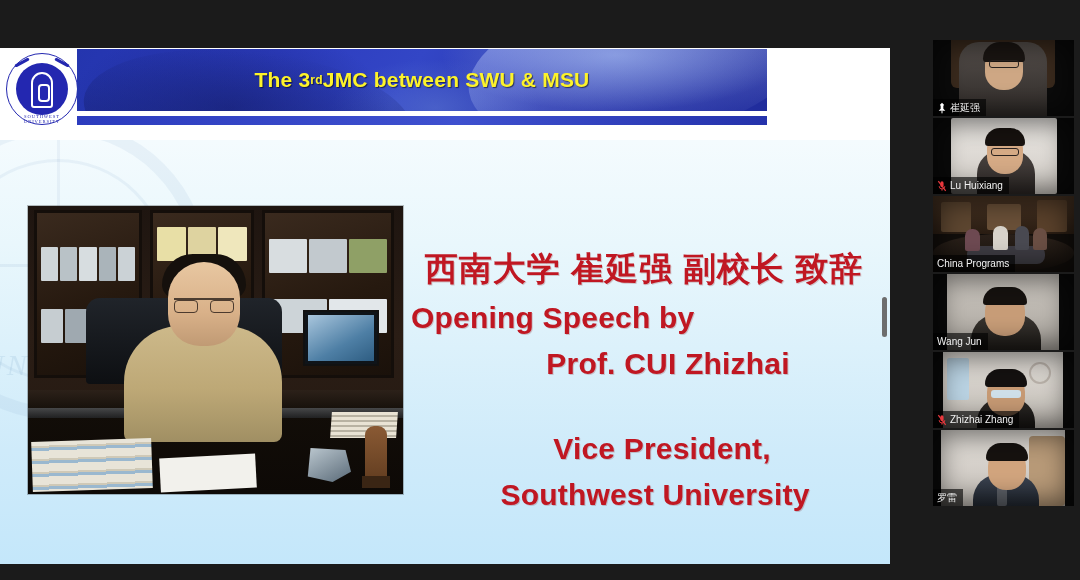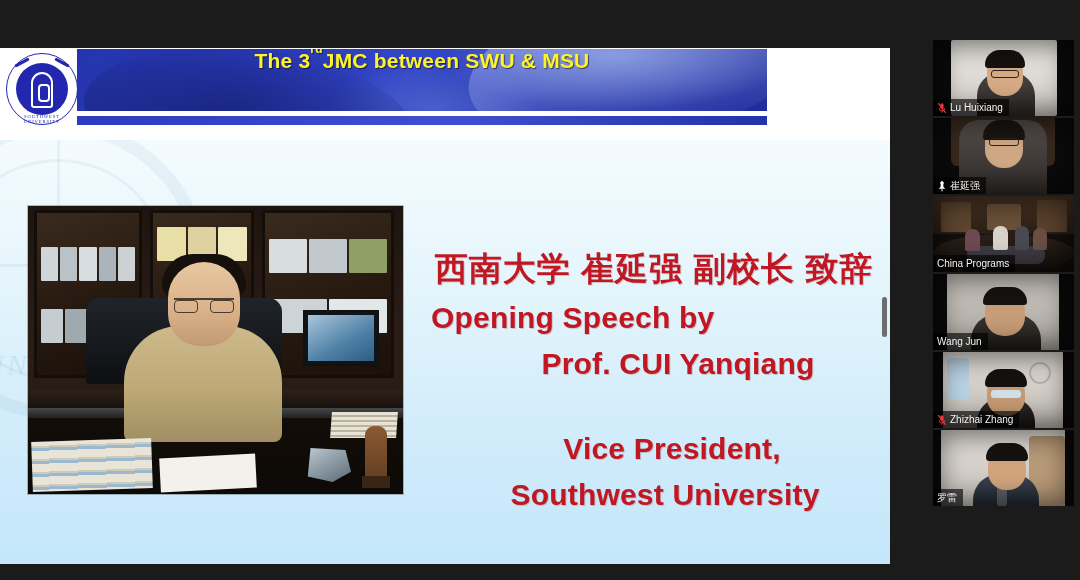--- a/index.html
+++ b/index.html
@@ -138,21 +138,21 @@
     background: linear-gradient(0deg, rgba(18,26,96,.6), rgba(18,26,96,0));
     transform: rotate(6deg);
   }
   .banner-title {
     position: absolute;
     left: 0;
     top: 0;
     width: 690px;
     height: 62px;
     display: flex;
-    align-items: flex-start;
+    align-items: center;
     justify-content: center;
     color: #fdf32a;
     font-size: 21px;
     font-weight: bold;
     letter-spacing: .2px;
     text-shadow: 1px 1px 1px rgba(0,0,0,.55);
     white-space: nowrap;
   }
   .banner-title sup {
     font-size: 12px;
@@ -433,21 +433,20 @@
   
   .slide-text {
     position: absolute;
     left: 405px;
     top: 200px;
     width: 478px;
     text-align: center;
     color: #c01722;
     font-weight: bold;
     text-shadow: 1px 1px 0 rgba(120,0,0,.2);
-    padding-left: 20px;
   }
   .line-cn {
     font-size: 33px;
     line-height: 1.25;
     letter-spacing: 1px;
     white-space: nowrap;
     margin-bottom: 6px;
   }
   .line-en {
     font-size: 30px;
@@ -607,66 +606,66 @@
         <div class="ph-papers"></div>
         <div class="ph-stack"></div>
         <div class="ph-sheet"></div>
         <div class="ph-crystal"></div>
         <div class="ph-statue"></div>
       </div>
 
       <div class="slide-text">
         <div class="line-cn">西南大学 崔延强 副校长 致辞</div>
         <div class="line-en l1">Opening Speech by</div>
-        <div class="line-en l2">Prof. CUI Yanqiang</div>
+        <div class="line-en l2">Prof. CUI Zhizhai</div>
         <div class="line-en l3">Vice President,</div>
         <div class="line-en l4">Southwest University</div>
       </div>
     </div>
 
     <div class="share-divider-handle"></div>
   </div>
 
   <div id="filmstrip">
+
+    <div class="tile active">
+      <div class="tile-video sc" style="background:#0b0b0b;">
+        <span class="blob" style="left:18px; top:-10px; width:104px; height:58px; background:#3a2a1d; border-radius:6px;"></span>
+        <span class="blob" style="left:26px; top:2px; width:88px; height:74px; background:linear-gradient(180deg,#56504c,#2f2b28); border-radius:20px 20px 0 0;"></span>
+        <span class="blob" style="left:52px; top:6px; width:38px; height:44px; background:#cfa885; border-radius:18px;"></span>
+        <span class="blob" style="left:50px; top:2px; width:42px; height:20px; background:#1a1512; border-radius:20px 20px 4px 4px;"></span>
+        <span class="blob" style="left:56px; top:20px; width:30px; height:8px; border:1.4px solid #2a2320; border-radius:3px; background:transparent;"></span>
+        <span class="vign"></span>
+      </div>
+      <div class="tile-label">
+        <svg class="ic" viewBox="0 0 12 14" aria-hidden="true">
+          <path d="M6 0.8 L8.6 3.4 L7.6 4.4 L7.6 8 L10 10.2 L2 10.2 L4.4 8 L4.4 4.4 L3.4 3.4 Z" fill="#ffffff"></path>
+          <rect x="5.4" y="10.2" width="1.2" height="3.2" fill="#ffffff"></rect>
+        </svg>
+        <span>崔延强</span>
+      </div>
+    </div>
 
     <div class="tile">
       <div class="tile-video sc" style="background:#0a0a0a;">
         <span class="blob" style="left:18px; top:0; width:106px; height:76px; background:linear-gradient(180deg,#efece8,#cdc8c2); border-radius:2px;"></span>
         <span class="blob" style="left:44px; top:32px; width:58px; height:46px; background:linear-gradient(180deg,#4b4542,#2a2523); border-radius:24px 24px 0 0;"></span>
         <span class="blob" style="left:54px; top:14px; width:36px; height:42px; background:#d6ab86; border-radius:17px;"></span>
         <span class="blob" style="left:52px; top:10px; width:40px; height:18px; background:#17120f; border-radius:18px 18px 4px 4px;"></span>
         <span class="blob" style="left:58px; top:30px; width:28px; height:8px; border:1.4px solid #2a2320; border-radius:3px; background:transparent;"></span>
         <span class="vign"></span>
       </div>
       <div class="tile-label">
         <svg class="ic" viewBox="0 0 12 14" aria-hidden="true">
           <rect x="4.1" y="1.4" width="3.8" height="7" rx="1.9" fill="#e8383d"></rect>
           <path d="M2.6 7.2 a3.4 3.4 0 0 0 6.8 0" fill="none" stroke="#e8383d" stroke-width="1.1"></path>
           <rect x="5.4" y="10.2" width="1.2" height="2.4" fill="#e8383d"></rect>
           <line x1="1.6" y1="1.2" x2="10.4" y2="12.8" stroke="#e8383d" stroke-width="1.5"></line>
         </svg>
         <span>Lu Huixiang</span>
-      </div>
-    </div>
-
-    <div class="tile active">
-      <div class="tile-video sc" style="background:#0b0b0b;">
-        <span class="blob" style="left:18px; top:-10px; width:104px; height:58px; background:#3a2a1d; border-radius:6px;"></span>
-        <span class="blob" style="left:26px; top:2px; width:88px; height:74px; background:linear-gradient(180deg,#56504c,#2f2b28); border-radius:20px 20px 0 0;"></span>
-        <span class="blob" style="left:52px; top:6px; width:38px; height:44px; background:#cfa885; border-radius:18px;"></span>
-        <span class="blob" style="left:50px; top:2px; width:42px; height:20px; background:#1a1512; border-radius:20px 20px 4px 4px;"></span>
-        <span class="blob" style="left:56px; top:20px; width:30px; height:8px; border:1.4px solid #2a2320; border-radius:3px; background:transparent;"></span>
-        <span class="vign"></span>
-      </div>
-      <div class="tile-label">
-        <svg class="ic" viewBox="0 0 12 14" aria-hidden="true">
-          <path d="M6 0.8 L8.6 3.4 L7.6 4.4 L7.6 8 L10 10.2 L2 10.2 L4.4 8 L4.4 4.4 L3.4 3.4 Z" fill="#ffffff"></path>
-          <rect x="5.4" y="10.2" width="1.2" height="3.2" fill="#ffffff"></rect>
-        </svg>
-        <span>崔延强</span>
       </div>
     </div>
 
     <div class="tile">
       <div class="tile-video sc" style="background:#120e0b;">
         <span class="blob" style="left:0; top:0; width:141px; height:38px; background:linear-gradient(180deg,#4a3524,#2a1d13); border-radius:0;"></span>
         <span class="blob" style="left:8px; top:6px; width:30px; height:30px; background:#5d4630; border-radius:2px;"></span>
         <span class="blob" style="left:104px; top:4px; width:30px; height:32px; background:#5a412b; border-radius:2px;"></span>
         <span class="blob" style="left:54px; top:8px; width:34px; height:26px; background:#6a5038; border-radius:2px;"></span>
         <span class="blob" style="left:0; top:38px; width:141px; height:38px; background:linear-gradient(180deg,#2b211a,#140f0b);"></span>

